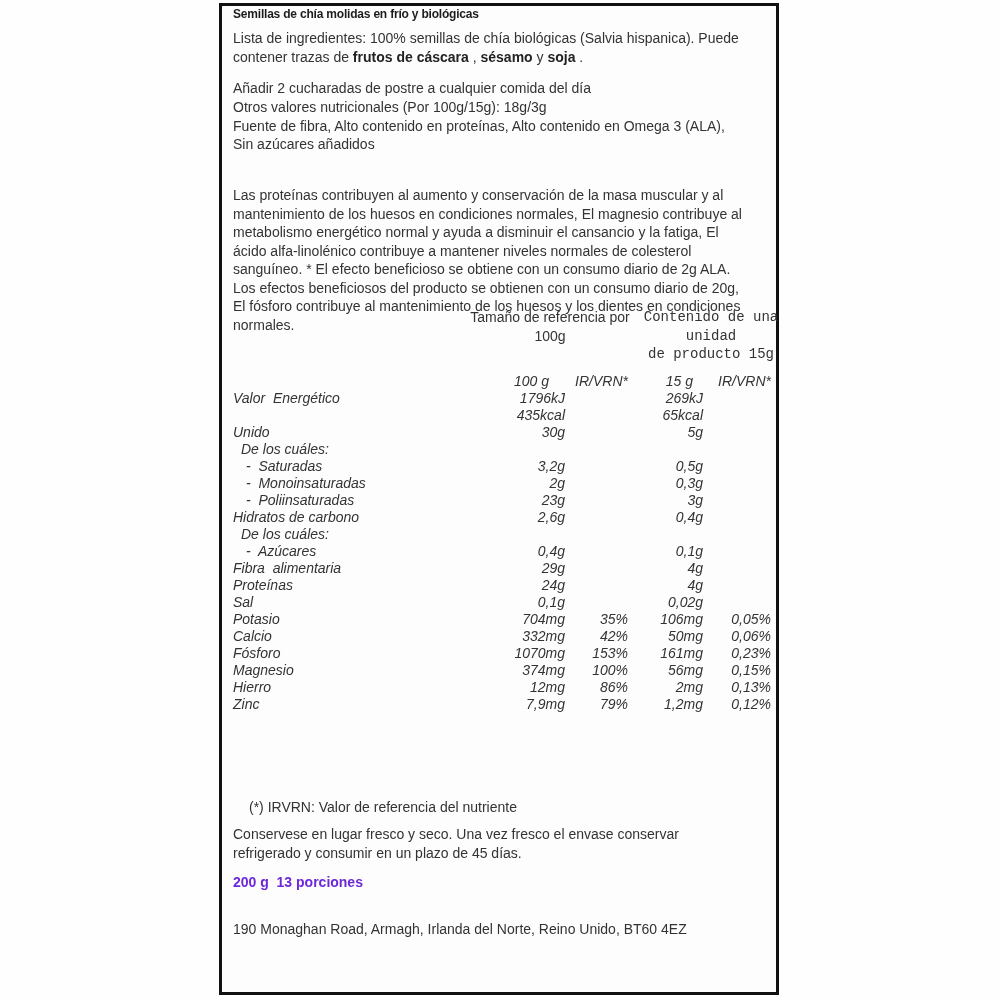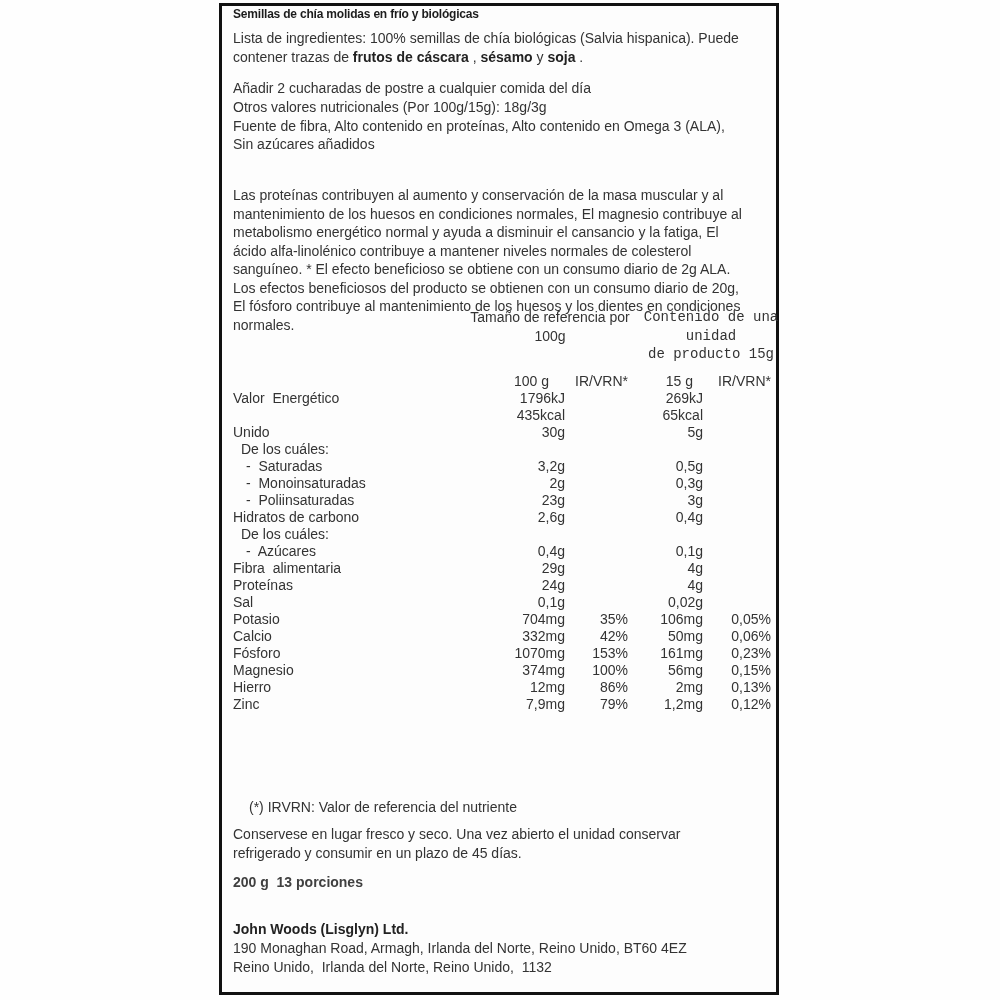--- a/index.html
+++ b/index.html
@@ -30,32 +30,33 @@
   .benefits{top:144px;margin-top:36px;}
   .group-headers{top:302px;left:238px;display:flex;right:auto;}
   .gh{text-align:center;line-height:18.5px;}
   .gh1{width:180px;}
   .gh2{width:142px;font-family:Liberation Mono, monospace;}
   .table-area{left:11px;}
   .grid-row{
     display:grid;
     grid-template-columns:270px 62px 63px 75px 68px;
     line-height:17px;
+    font-style:italic;
   }
   .col-header{top:367px;}
   .rows{top:384px;}
   .cell{white-space:pre;overflow:visible;}
   .num{text-align:right;}
   .lbl.i1{padding-left:8px;}
   .lbl.i2{padding-left:13px;}
   .pad16{padding-right:16px;}
   .pad10{padding-right:10px;}
   .footnote{top:793px;margin-left:16px;}
   .storage{top:819px;line-height:18.5px;}
-  .weight{top:868px;font-weight:bold;color:#404040;white-space:pre;}
+  .weight{top:868px;font-weight:bold;color:#6d28d9;white-space:pre;}
   .maker{top:914px;line-height:19px;}
   .maker-name{font-weight:bold;color:#222;}
 </style>
 </head>
 <body>
 
 <div class="label-box">
 
   <div class="abs title">Semillas de chía molidas en frío y biológicas</div>
 
@@ -230,27 +231,25 @@
         <span class="cell num">7,9mg</span>
         <span class="cell num">79%</span>
         <span class="cell num">1,2mg</span>
         <span class="cell num">0,12%</span>
       </div>
     </div>
 
   <div class="abs footnote">(*) IRVRN: Valor de referencia del nutriente</div>
 
   <div class="abs storage">
-      <div class="tline">Conservese en lugar fresco y seco. Una vez abierto el unidad conservar</div>
+      <div class="tline">Conservese en lugar fresco y seco. Una vez fresco el envase conservar</div>
       <div class="tline">refrigerado y consumir en un plazo de 45 días.</div>
     </div>
 
   <div class="abs weight">200 g  13 porciones</div>
 
   <div class="abs maker">
-    <div class="maker-name">John Woods (Lisglyn) Ltd.</div>
     <div>
         <div class="tline">190 Monaghan Road, Armagh, Irlanda del Norte, Reino Unido, BT60 4EZ</div>
-        <div class="tline">Reino Unido,  Irlanda del Norte, Reino Unido,  1132</div>
       </div>
   </div>
 
 </div>
 
 </body></html>

